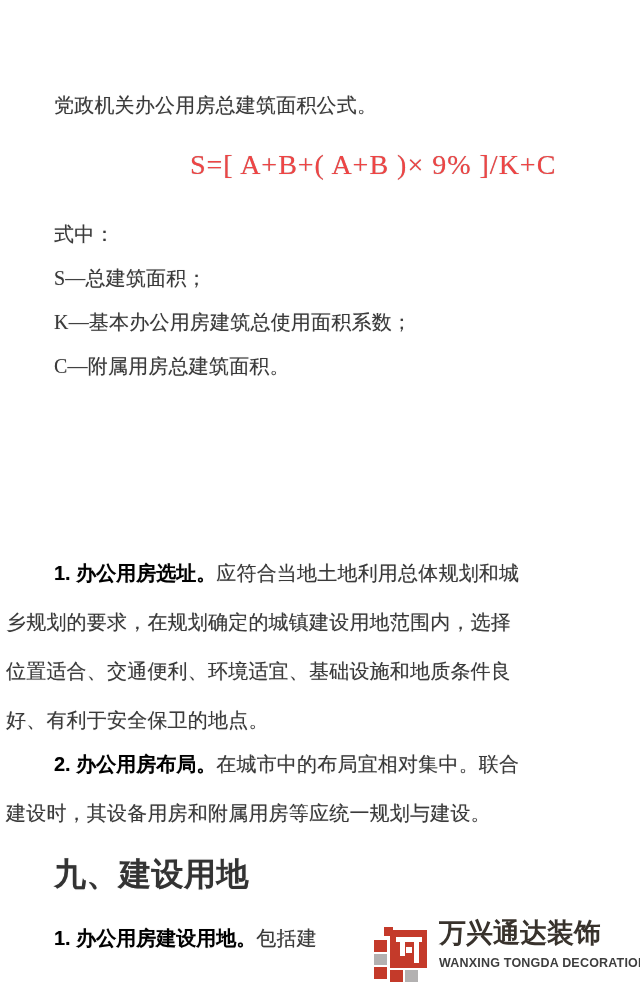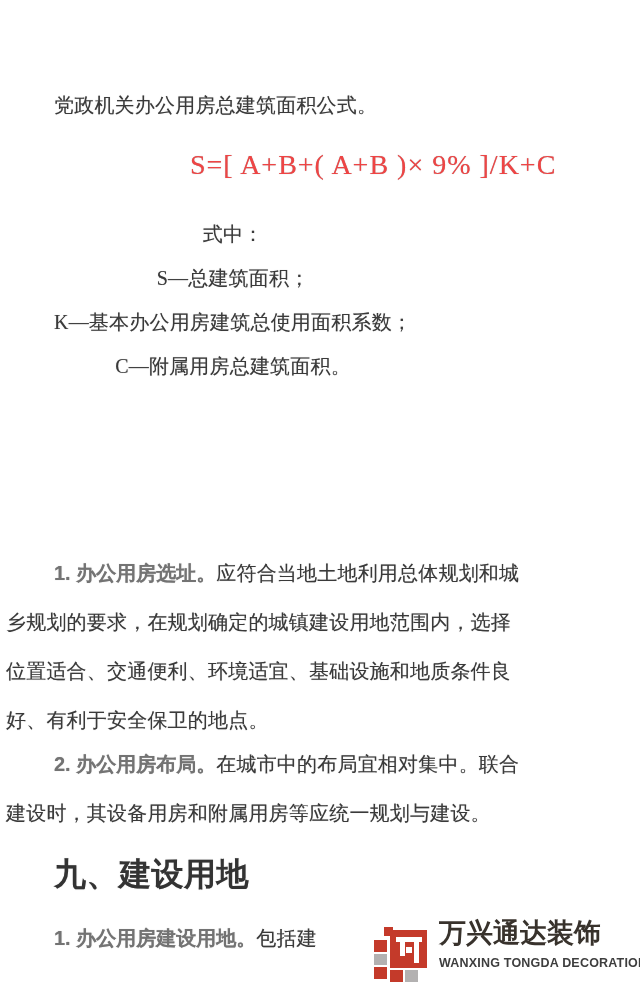--- a/index.html
+++ b/index.html
@@ -23,21 +23,21 @@
     font-size:28px;line-height:38px;letter-spacing:1px;
     white-space:nowrap;color:#ef4444;text-align:center;
   }
   .defs div{line-height:44px;white-space:nowrap;}
   .para{width:630px;}
   .para .line{line-height:49px;white-space:nowrap;}
   .para .indent{padding-left:48px;}
   .runin{
     font-weight:700;
     font-family:"Liberation Sans","DejaVu Sans",sans-serif;
-    letter-spacing:0;color:#737373;
+    letter-spacing:0;color:#000000;
   }
   
   #watermark{
     left:368px;top:905px;width:272px;height:79px;
     background:rgba(255,255,255,.9);
     text-shadow:none;
   }
   #wm-logo{left:4px;top:20px;}
   #wm-cn{
     left:71px;top:9px;width:200px;
@@ -55,21 +55,21 @@
 </head>
 <body>
 
 <div id="page">
 
 
   <div class="abs bodytext intro" style="left:54px;top:86px;">党政机关办公用房总建筑面积公式。</div>
 
   <div class="abs formula" style="left:190px;top:146px;">S=[ A+B+( A+B )× 9% ]/K+C</div>
 
-  <div class="abs bodytext defs" style="left:54px;top:212px;text-align:center;">
+  <div class="abs bodytext defs" style="left:54px;top:212px;">
     <div>式中：</div>
     <div>S—总建筑面积；</div>
     <div>K—基本办公用房建筑总使用面积系数；</div>
     <div>C—附属用房总建筑面积。</div>
   </div>
 
 
   <div class="abs bodytext para" style="left:6px;top:549px;">
     <div class="line indent">
       <span class="runin">1. 办公用房选址。</span><span>应符合当地土地利用总体规划和城</span>

